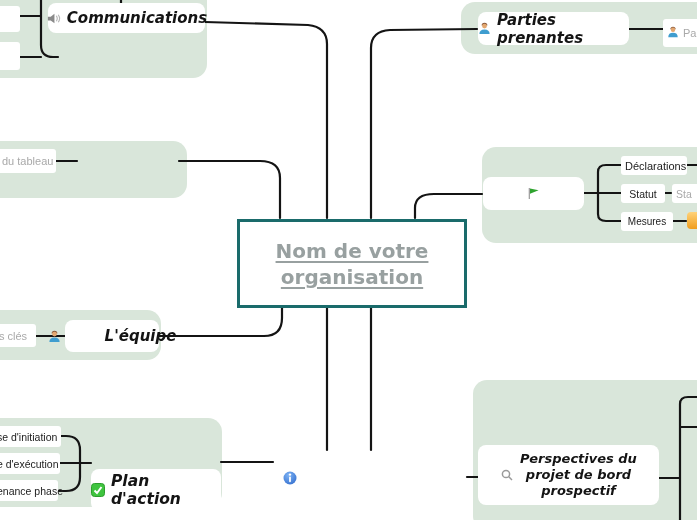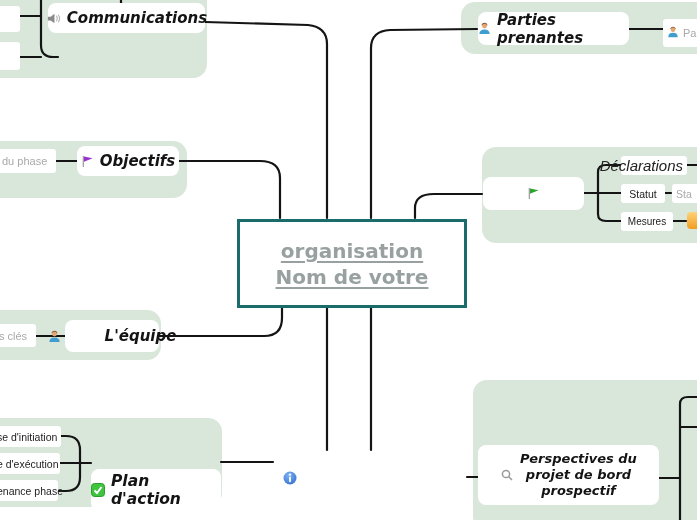--- a/index.html
+++ b/index.html
@@ -61,22 +61,22 @@
       <path d="M678 165 L697 165 M656 193 L671 193 M664 221 L686 221"></path>
       <path d="M629 29 L663 29"></path>
       <path d="M41 0 L41 45 Q41 57 53 57 L58 57 M12 16 L41 16 M12 57 L41 57"></path>
       <path d="M121 0 L121 4"></path>
       <path d="M467 477 L478 477"></path>
       <path d="M659 478 L680 478 M680 478 L680 404 Q680 397 688 397 L697 397 M680 427 L697 427 M680 478 L680 520"></path>
     </g>
   </svg>
 
   <div id="center-node">
+    <span>Nom de votre</span>
     <span>organisation</span>
-    <span>Nom de votre</span>
   </div>
 
   <div class="topic" style="left:48px;top:3px;width:157px;height:30px;">
     <span class="ico">
       <svg width="15" height="15" viewBox="0 0 16 16">
           <path d="M2 6 L5 6 L9 3 L9 13 L5 10 L2 10 Z" fill="#8a8a8a"></path>
           <path d="M11 5 q2 3 0 6 M13 4 q3 4 0 8" stroke="#b5b5b5" fill="none" stroke-width="1.2"></path>
         </svg>
     </span>
     <span>Communications</span>
@@ -98,42 +98,33 @@
     <span class="ico">
       <svg width="12" height="12" viewBox="0 0 14 14">
           <path d="M7 0.8 a3.1 3.1 0 0 1 3.1 3.1 l-6.2 0 a3.1 3.1 0 0 1 3.1 -3.1" fill="#8a5a3b"></path>
           <circle cx="7" cy="4.4" r="2.6" fill="#e3a76f"></circle>
           <path d="M1.5 13 q0 -5 5.5 -5 q5.5 0 5.5 5 z" fill="#3f9dcf"></path>
         </svg>
     </span>
     <span class="placeholder">Par</span>
   </div>
 
-  <div class="topic" style="left:77px;top:146px;width:102px;height:30px;">
-    <span class="ico">
-      <svg width="13" height="13" viewBox="0 0 14 14">
-          <path d="M2.5 1 L2.5 13" stroke="#9a9a9a" stroke-width="1.3"></path>
-          <path d="M3.2 1.6 L12.5 3.6 L3.2 7.4 Z" fill="#9b30d0"></path>
-        </svg>
-    </span>
-    <span>Objectifs</span>
-  </div>
   <div class="subtopic" style="left:-6px;top:149px;width:50px;height:24px;padding-left:8px;">
-    <span class="placeholder">du phase</span>
+    <span class="placeholder">du tableau</span>
   </div>
 
   <div class="topic" style="left:483px;top:177px;width:101px;height:33px;font-size:15.5px;">
     <span class="ico">
       <svg width="13" height="13" viewBox="0 0 14 14">
           <path d="M2.5 1 L2.5 13" stroke="#9a9a9a" stroke-width="1.3"></path>
           <path d="M3.2 1.6 L12.5 3.6 L3.2 7.4 Z" fill="#2ea32e"></path>
         </svg>
     </span>
   </div>
-  <div class="subtopic" style="left:621px;top:156px;width:58px;height:19px;justify-content:flex-end;font-size:15px;font-style:italic;">
+  <div class="subtopic" style="left:621px;top:156px;width:58px;height:19px;justify-content:flex-start;font-size:11px;">
     <span>Déclarations</span>
   </div>
   <div class="subtopic" style="left:621px;top:184px;width:36px;height:19px;justify-content:center;font-size:10.5px;">
     <span>Statut</span>
   </div>
   <div class="subtopic" style="left:621px;top:212px;width:44px;height:19px;justify-content:center;font-size:10px;">
     <span>Mesures</span>
   </div>
   <div class="subtopic" style="left:672px;top:184px;width:32px;height:19px;font-size:10.5px;">
     <span class="placeholder">Sta</span>

